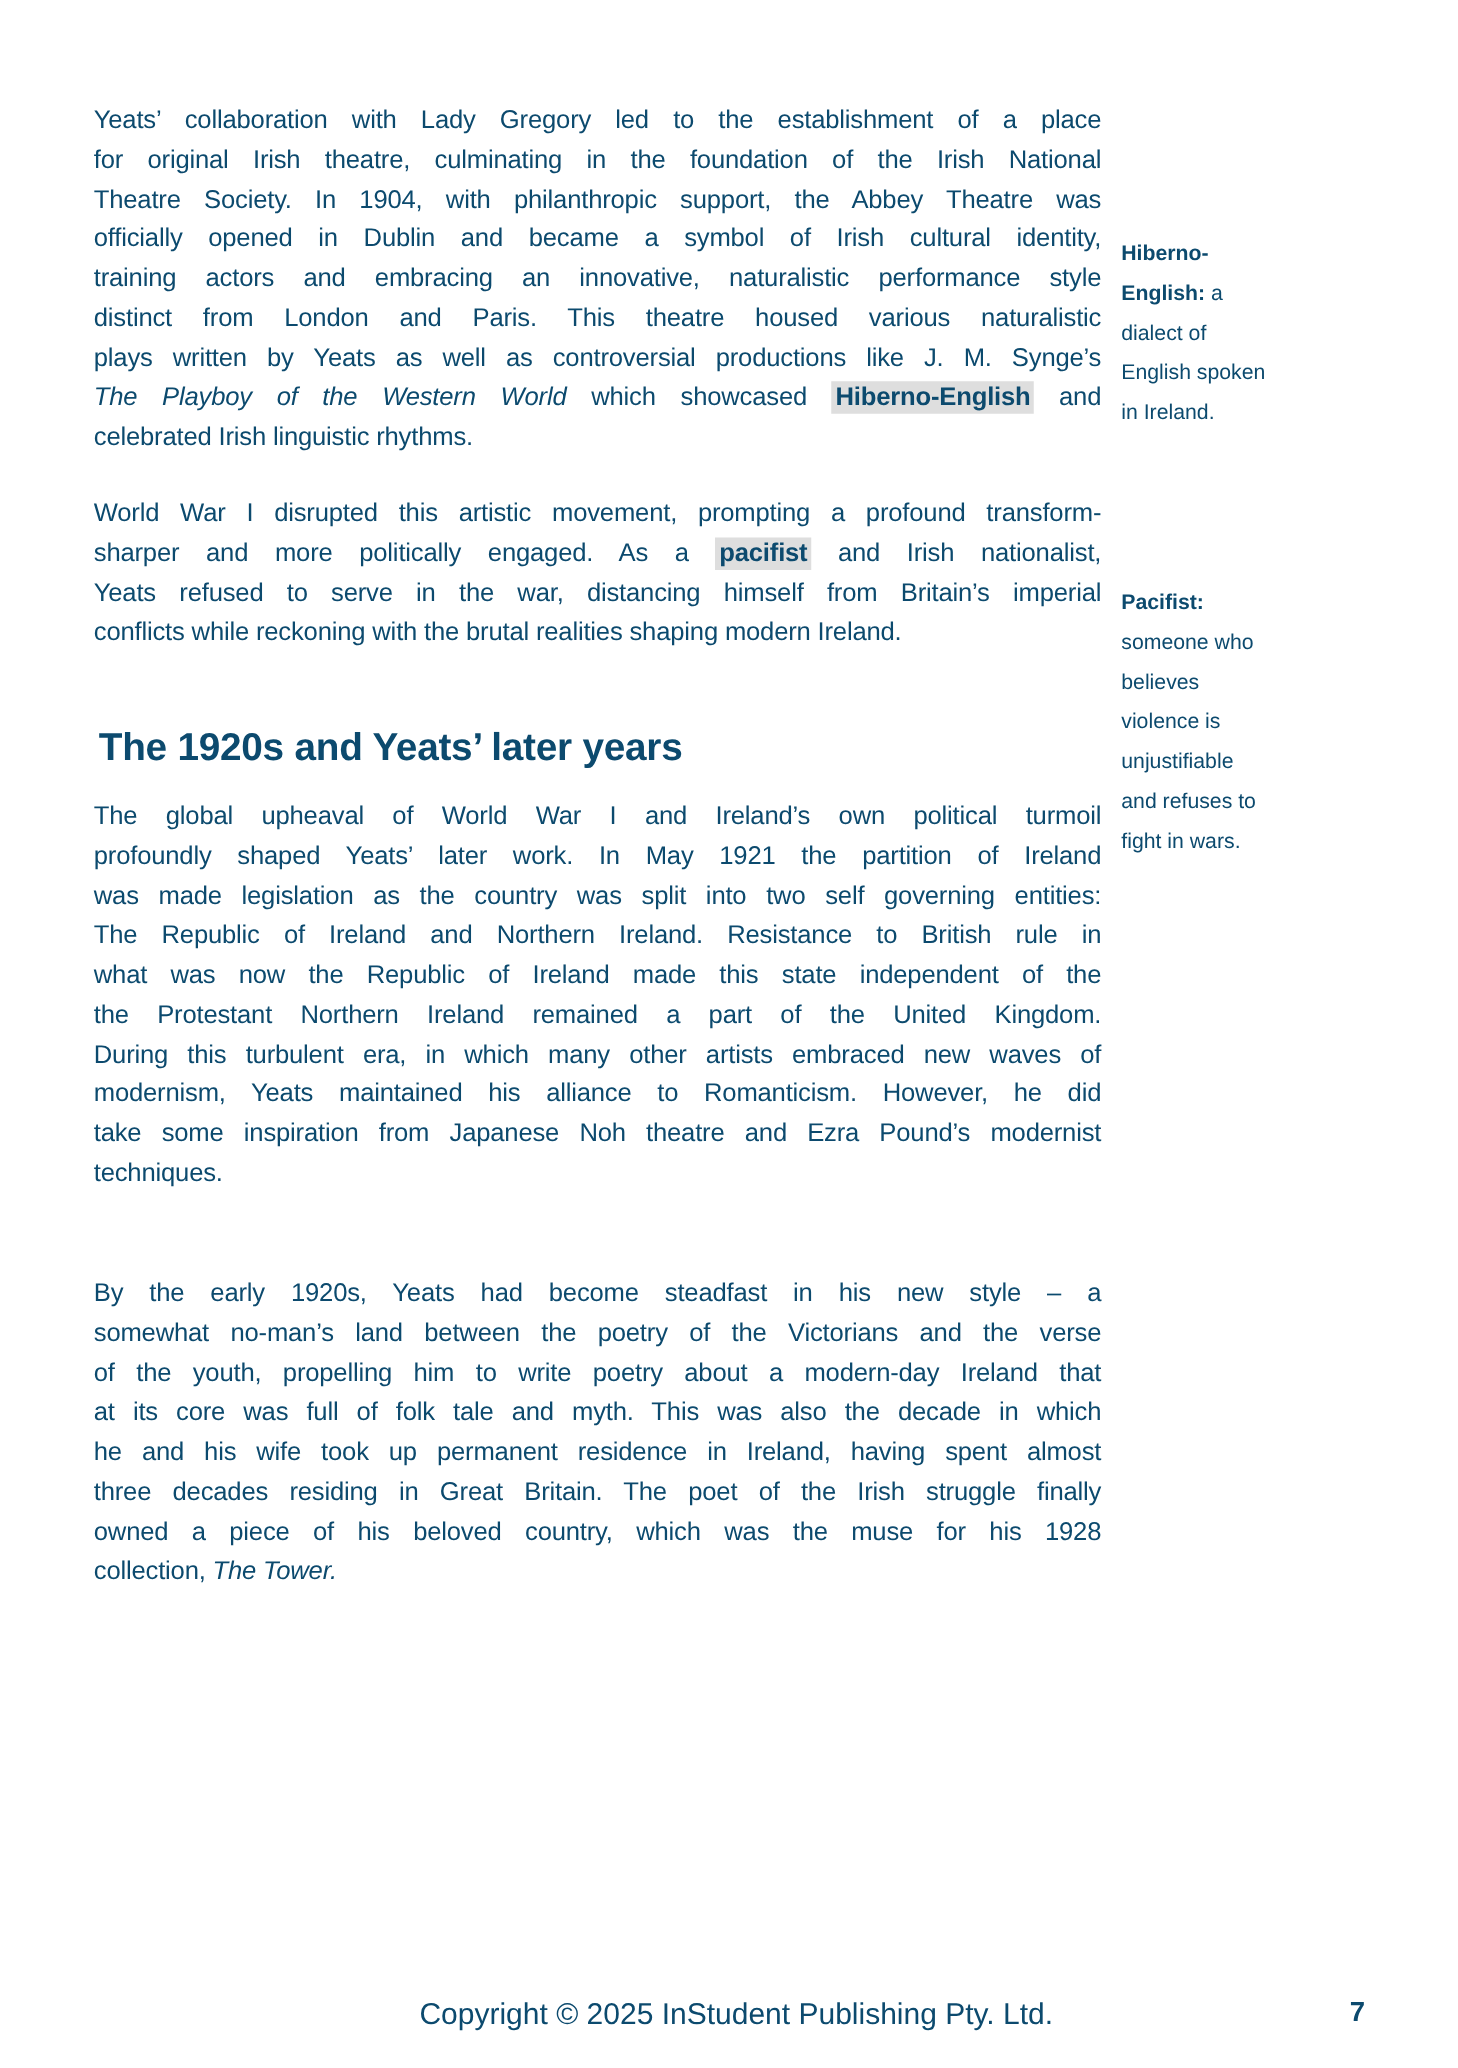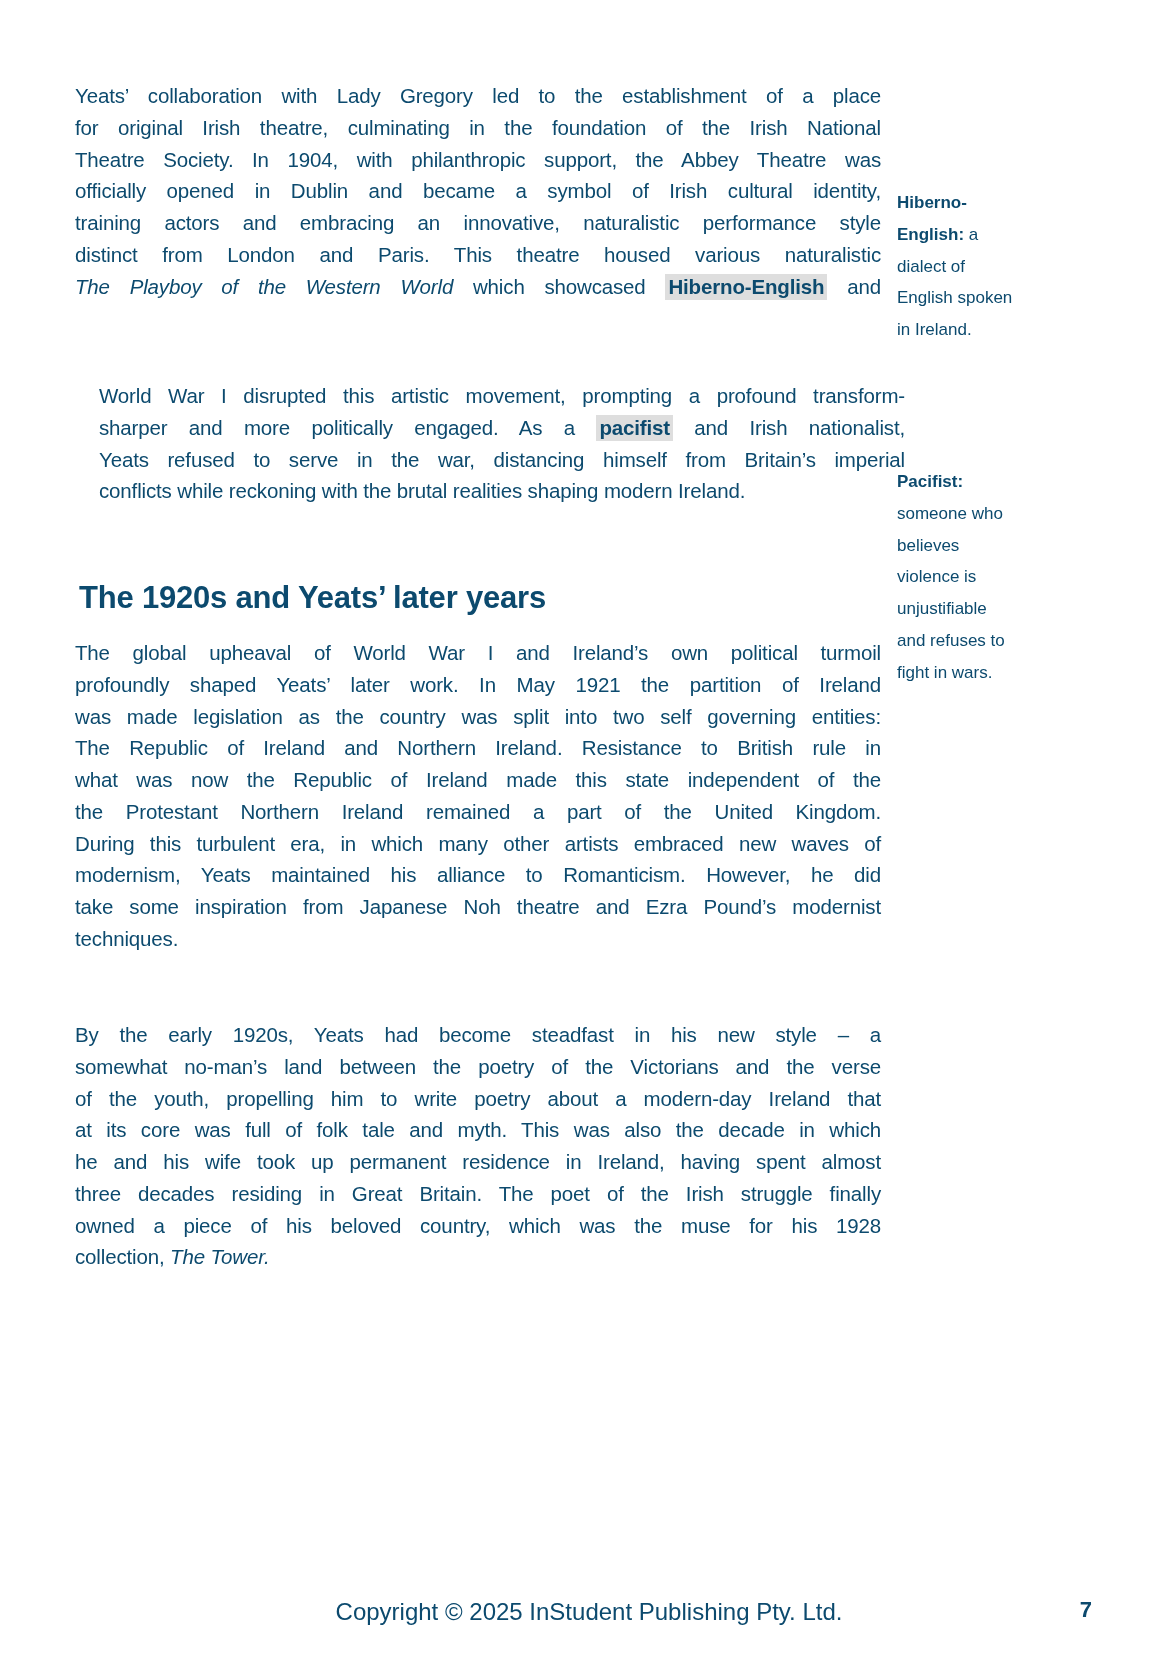--- a/index.html
+++ b/index.html
@@ -8,21 +8,21 @@
     width: 1166px;
     height: 1654px;
     background: #ffffff;
     color: #0c4a6e;
     font-family: "Liberation Sans", sans-serif;
     overflow: hidden;
   }
   .body-col { position: absolute; left: 75px; top: 80px; width: 806px; }
   .para { position: absolute; left: 0; width: 806px; }
   #p1 { top: 0; }
-  #p2 { top: 300px; margin-left: 24px; }
+  #p2 { top: 315px; }
   .heading {
     position: absolute; left: 0; top: 494px; margin: 4px;
     font-size: 31px; line-height: 40px; font-weight: 700; letter-spacing: -0.2px;
   }
   #p3 { top: 557px; }
   #p4 { top: 939px; }
   .line {
     height: 31.75px; line-height: 31.75px;
     font-size: 20.5px; letter-spacing: -0.15px;
   }
@@ -57,21 +57,23 @@
 <div class="page">
 
   <div class="body-col">
     <div class="para justify" id="p1">
         <div class="line"><span>Yeats’ collaboration with Lady Gregory led to the establishment of a place</span></div>
         <div class="line"><span>for original Irish theatre, culminating in the foundation of the Irish National</span></div>
         <div class="line"><span>Theatre Society. In 1904, with philanthropic support, the Abbey Theatre was</span></div>
         <div class="line"><span>officially opened in Dublin and became a symbol of Irish cultural identity,</span></div>
         <div class="line"><span>training actors and embracing an innovative, naturalistic performance style</span></div>
         <div class="line"><span>distinct from London and Paris. This theatre housed various naturalistic</span></div>
+        <div class="line"><span>plays written by Yeats as well as controversial productions like J. M. Synge’s</span></div>
         <div class="line"><span class="italic">The Playboy of the Western World</span><span> which showcased </span><span class="highlight-bold">Hiberno-English</span><span> and</span></div>
+        <div class="line last"><span>celebrated Irish linguistic rhythms.</span></div>
       </div>
     <div class="para justify" id="p2">
         <div class="line"><span>World War I disrupted this artistic movement, prompting a profound transform-</span></div>
         <div class="line"><span>sharper and more politically engaged. As a </span><span class="highlight-bold">pacifist</span><span> and Irish nationalist,</span></div>
         <div class="line"><span>Yeats refused to serve in the war, distancing himself from Britain’s imperial</span></div>
         <div class="line last"><span>conflicts while reckoning with the brutal realities shaping modern Ireland.</span></div>
       </div>
     <h1 class="heading">The 1920s and Yeats’ later years</h1>
     <div class="para justify" id="p3">
         <div class="line"><span>The global upheaval of World War I and Ireland’s own political turmoil</span></div>

